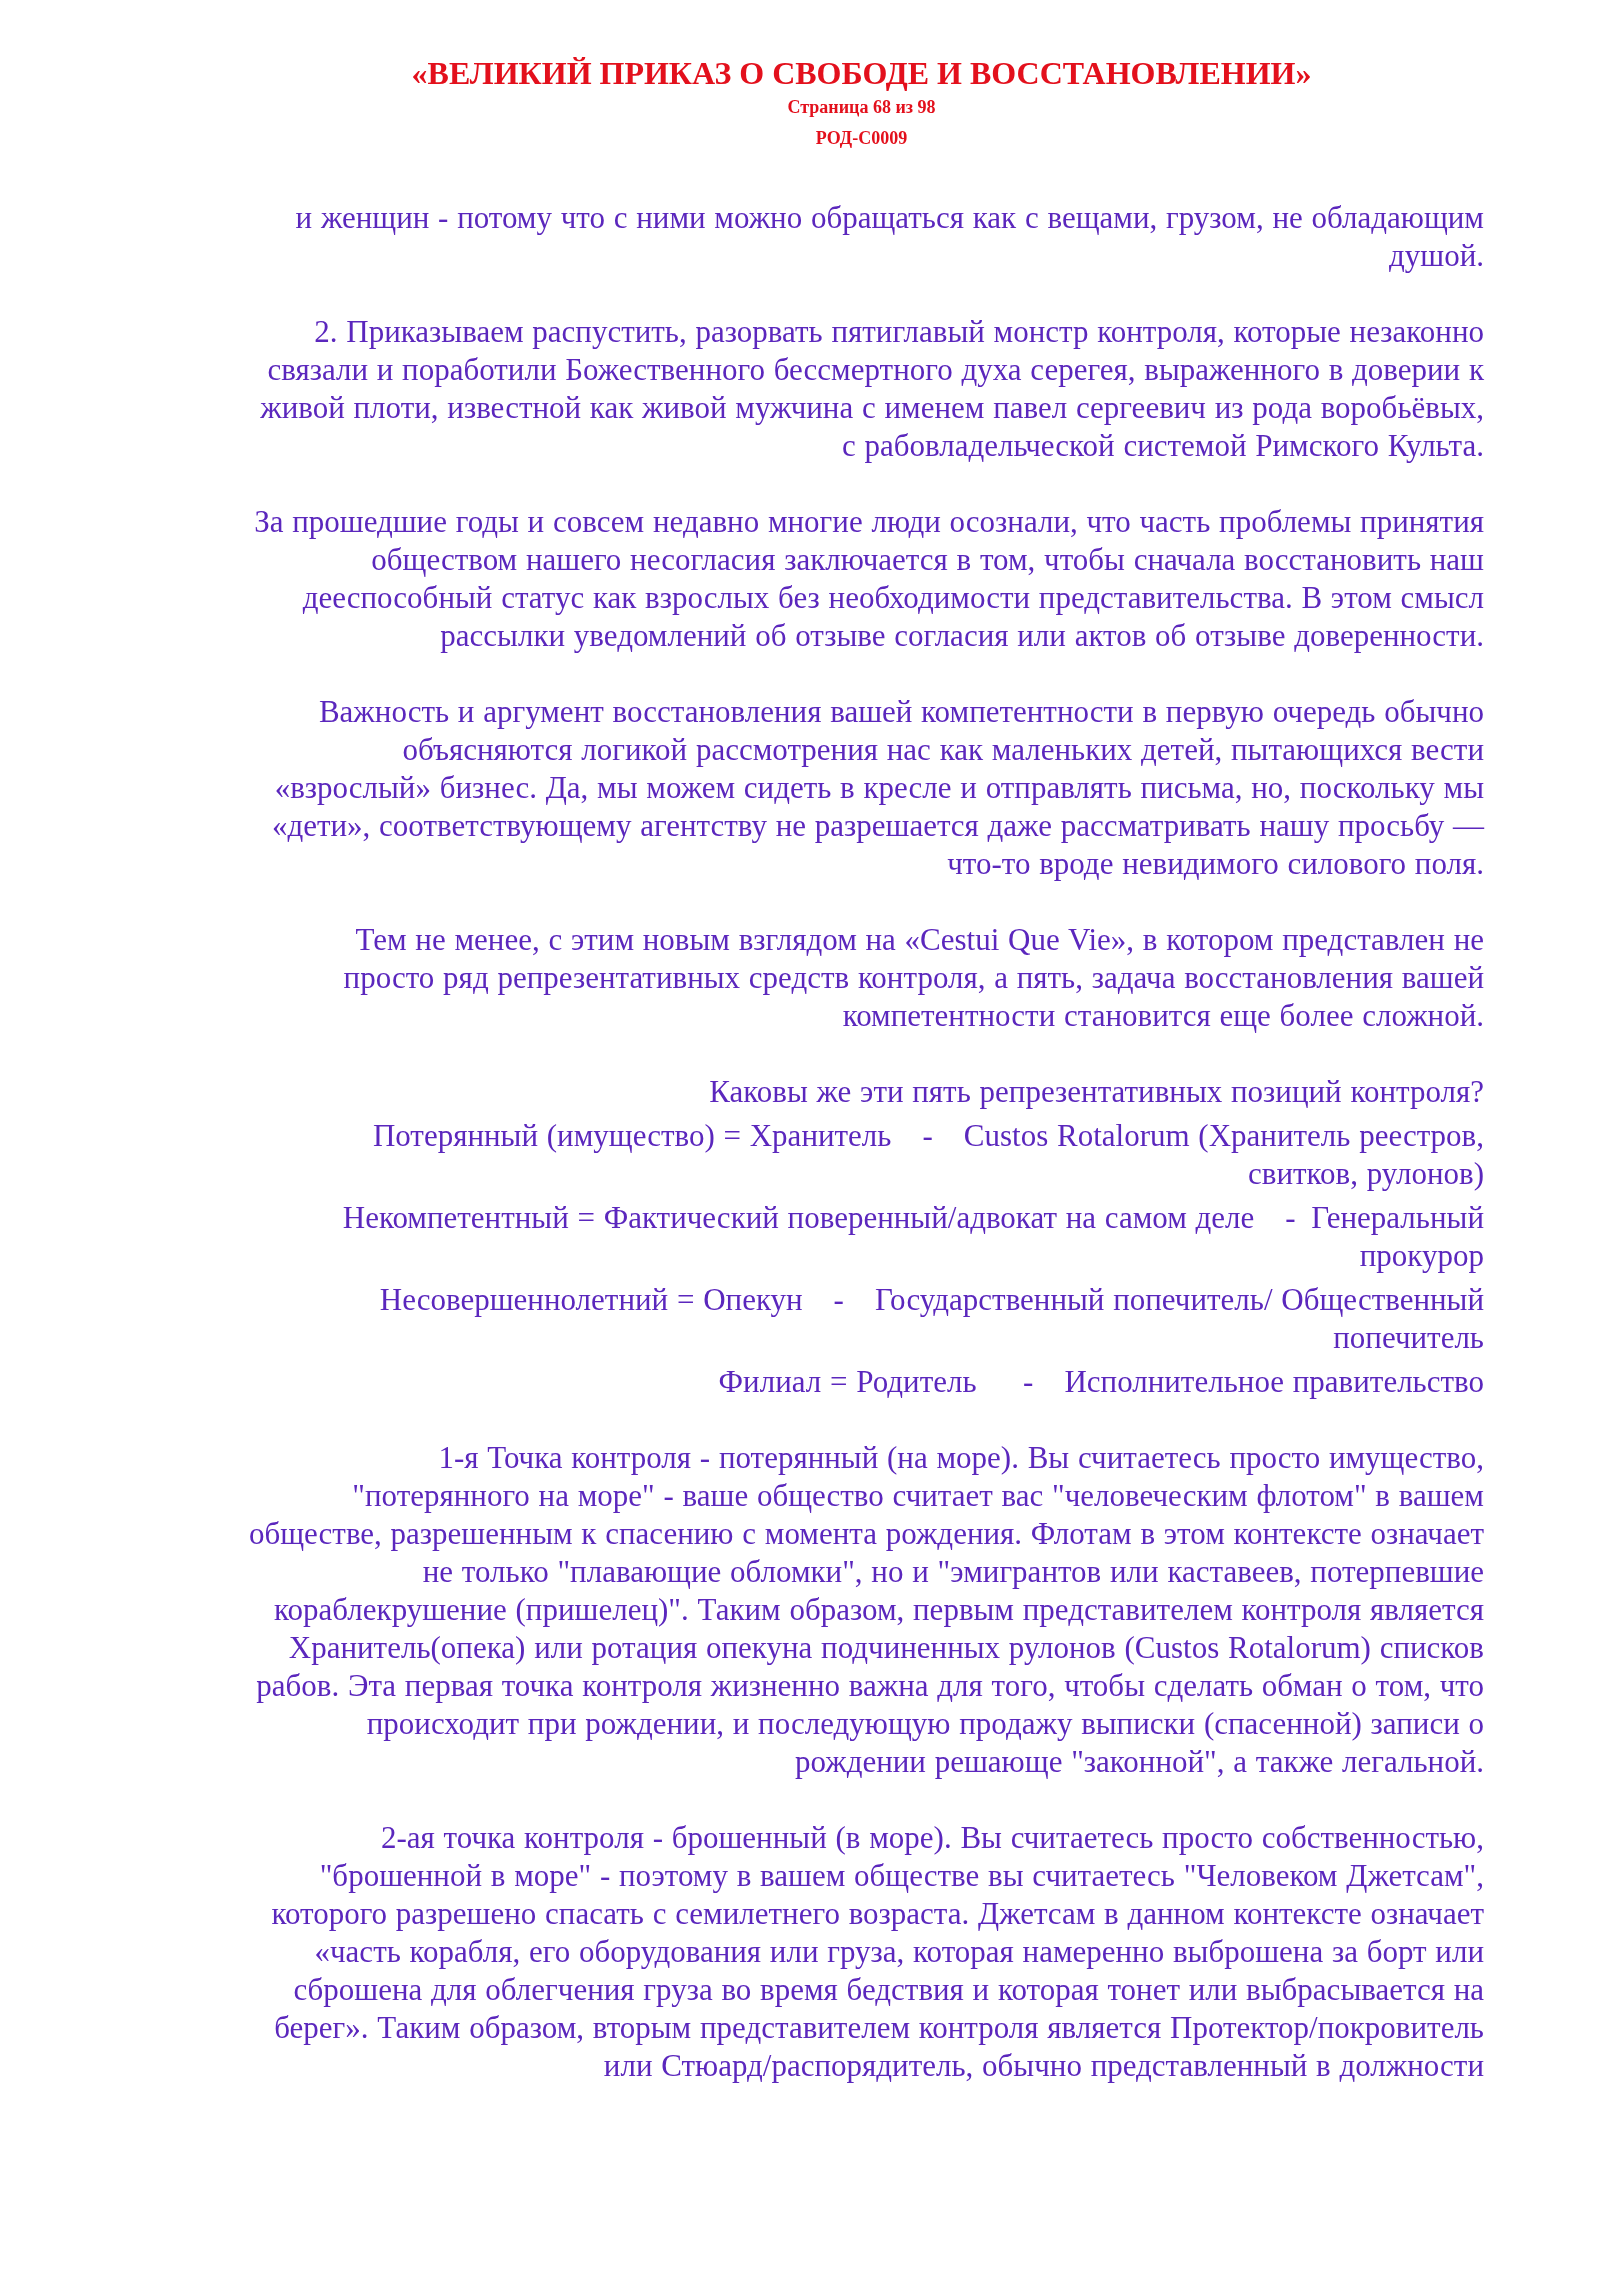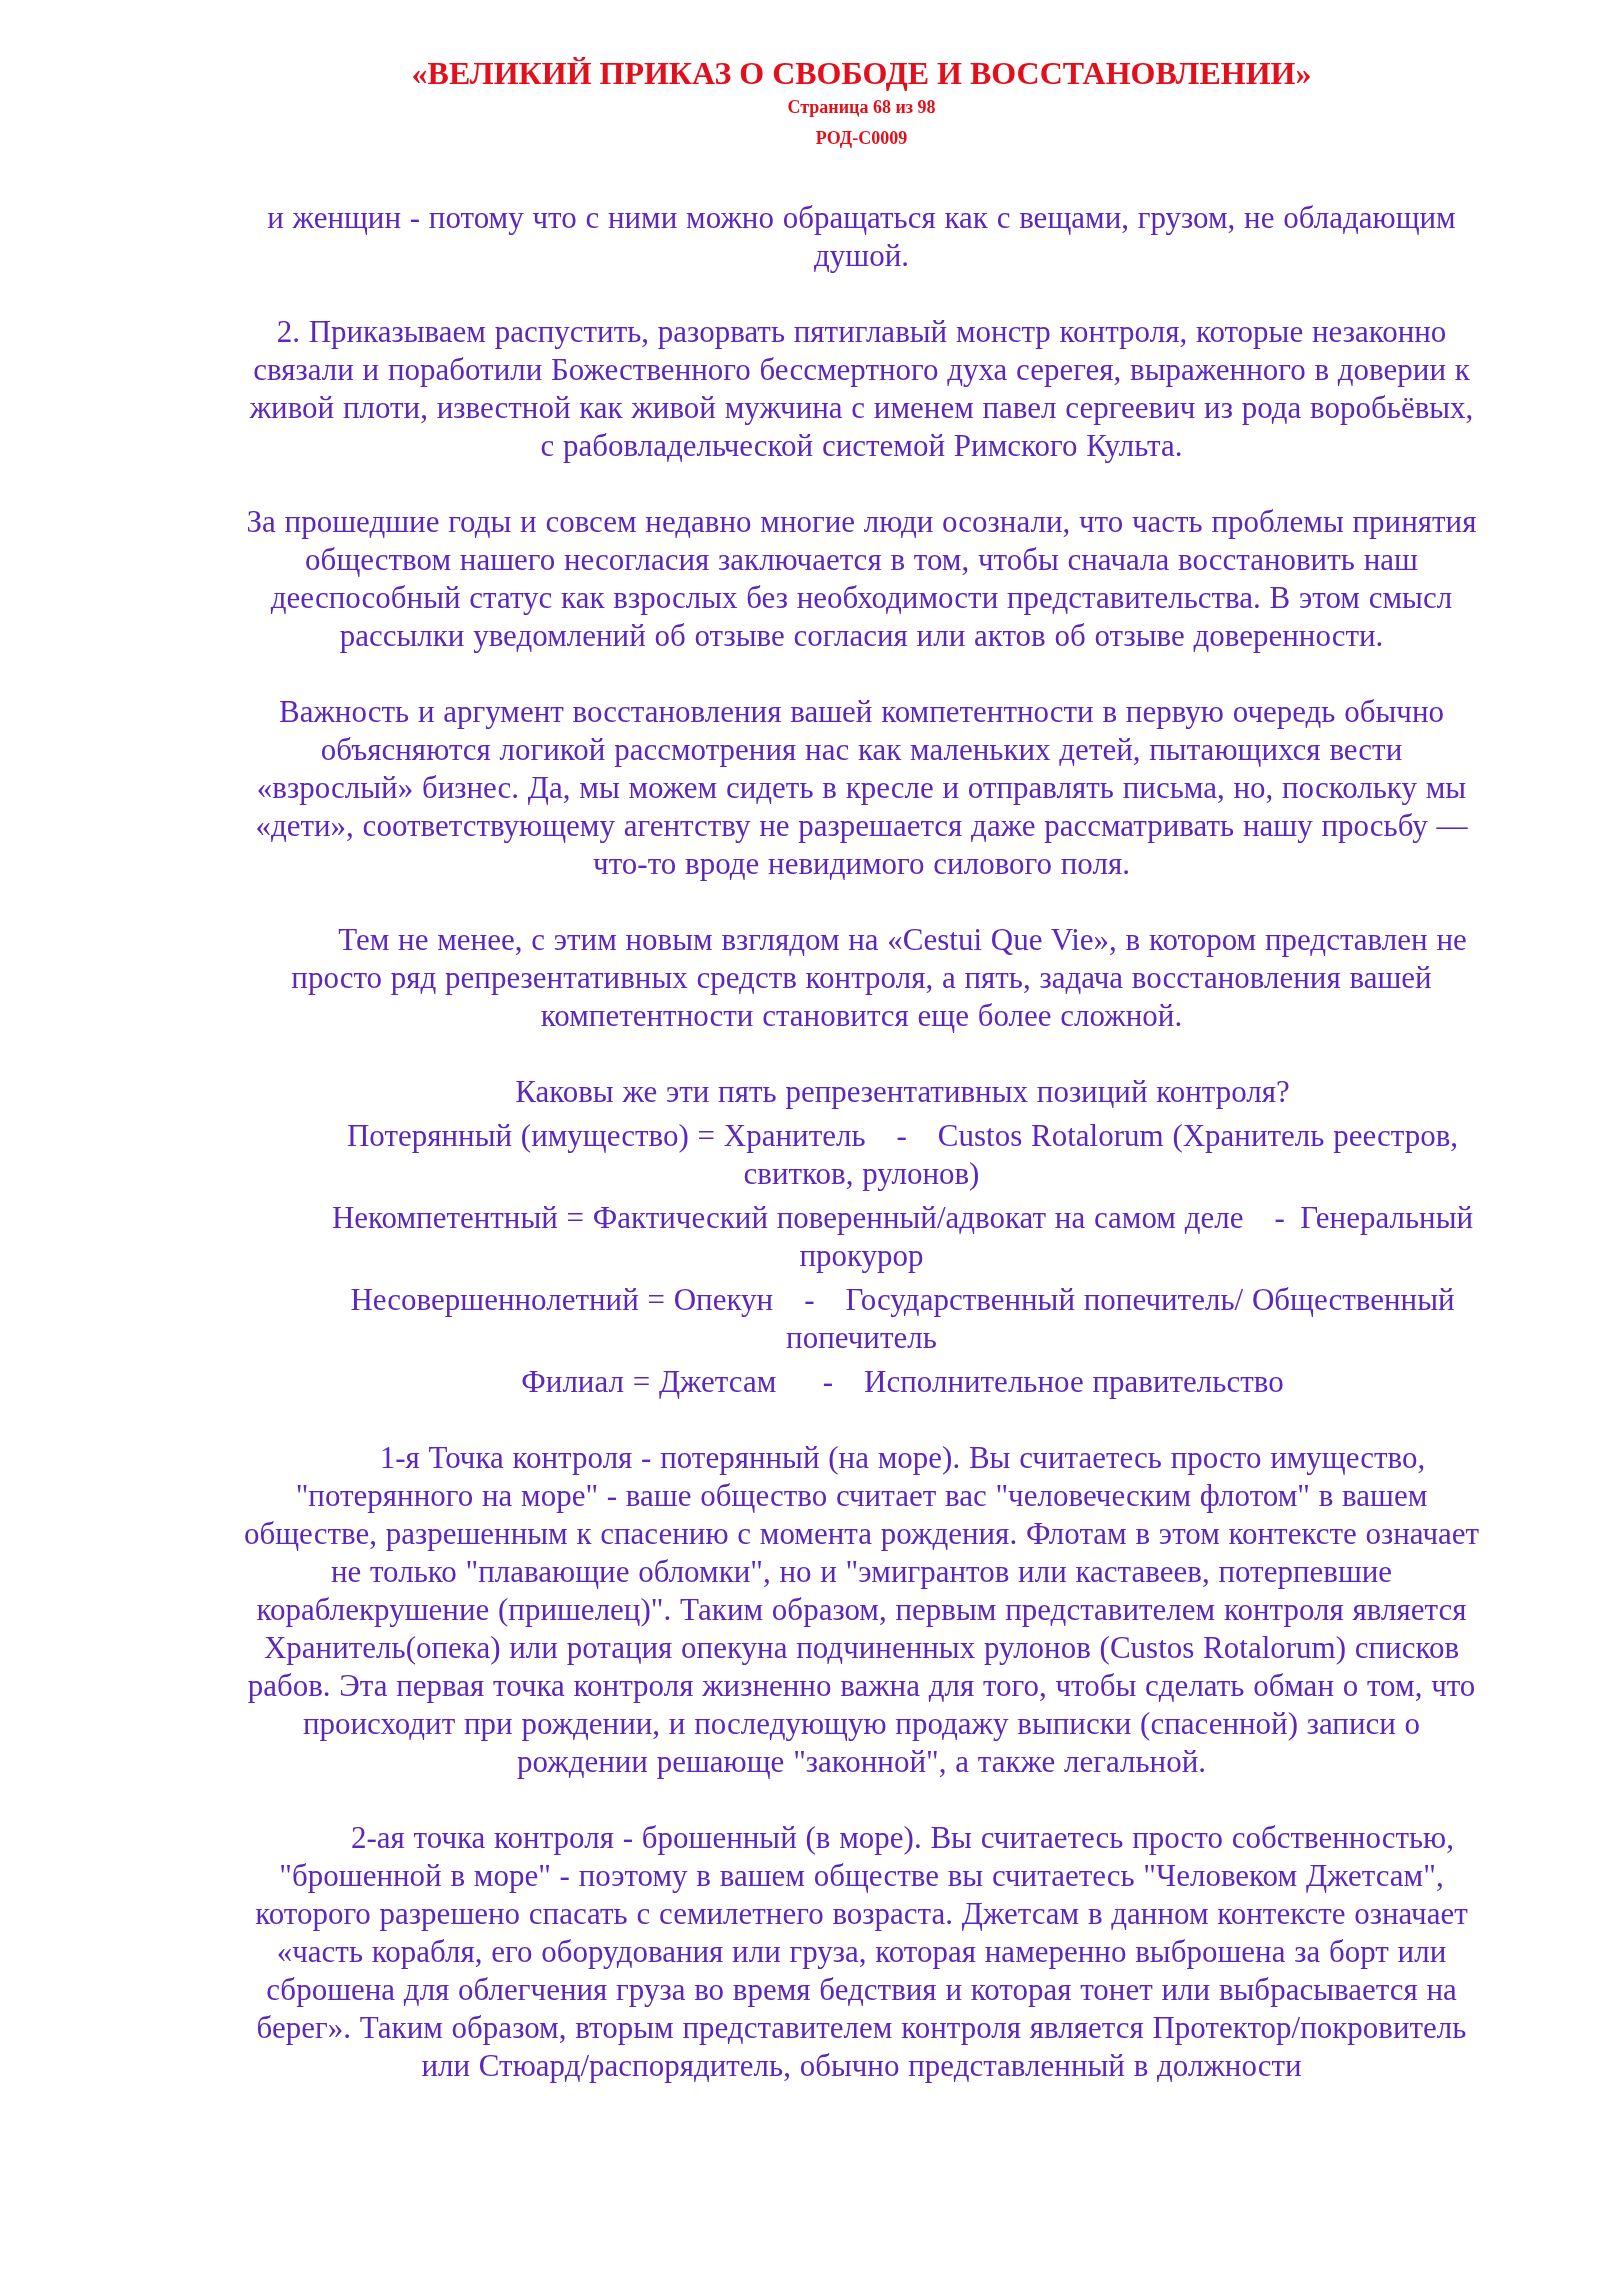--- a/index.html
+++ b/index.html
@@ -34,21 +34,21 @@
     font-size: 18px;
     line-height: 31px;
   }
   .body-text {
     color: #5b27bd;
     font-size: 31px;
     line-height: 38px;
   }
   .body-text p {
     margin: 38px 0 0 0;
-    text-align: center;
+    text-align: right;
     word-spacing: 1px;
   }
   .body-text p.first {
     margin-top: 45px;
   }
   .body-text p.indent {
     text-indent: 82px;
   }
   .body-text p.tight {
     margin-top: 6px;
@@ -69,20 +69,20 @@
     <div class="body-text">
       <p class="first">и женщин - потому что с ними можно обращаться как с вещами, грузом, не обладающим душой.</p>
       <p>2. Приказываем распустить, разорвать пятиглавый монстр контроля, которые незаконно связали и поработили Божественного бессмертного духа серегея, выраженного в доверии к живой плоти, известной как живой мужчина с именем павел сергеевич из рода воробьёвых, с рабовладельческой системой Римского Культа.</p>
       <p>За прошедшие годы и совсем недавно многие люди осознали, что часть проблемы принятия обществом нашего несогласия заключается в том, чтобы сначала восстановить наш дееспособный статус как взрослых без необходимости представительства. В этом смысл рассылки уведомлений об отзыве согласия или актов об отзыве доверенности.</p>
       <p>Важность и аргумент восстановления вашей компетентности в первую очередь обычно объясняются логикой рассмотрения нас как маленьких детей, пытающихся вести «взрослый» бизнес. Да, мы можем сидеть в кресле и отправлять письма, но, поскольку мы «дети», соответствующему агентству не разрешается даже рассматривать нашу просьбу — что-то вроде невидимого силового поля.</p>
       <p class="indent">Тем не менее, с этим новым взглядом на «Cestui Que Vie», в котором представлен не просто ряд репрезентативных средств контроля, а пять, задача восстановления вашей компетентности становится еще более сложной.</p>
       <p class="indent">Каковы же эти пять репрезентативных позиций контроля?</p>
       <p class="indent tight">Потерянный (имущество) = Хранитель -  Custos Rotalorum (Хранитель реестров, свитков, рулонов)</p>
       <p class="indent tight">Некомпетентный = Фактический поверенный/адвокат на самом деле  - Генеральный прокурор</p>
       <p class="indent tight">Несовершеннолетний = Опекун -  Государственный попечитель/ Общественный попечитель</p>
-      <p class="indent tight">Филиал = Джетсам  -  Исполнительное правительство</p>
+      <p class="indent tight">Филиал = Родитель  -  Исполнительное правительство</p>
       <p class="indent">1-я Точка контроля - потерянный (на море). Вы считаетесь просто имущество, "потерянного на море" - ваше общество считает вас "человеческим флотом" в вашем обществе, разрешенным к спасению с момента рождения. Флотам в этом контексте означает не только "плавающие обломки", но и "эмигрантов или каставеев, потерпевшие кораблекрушение (пришелец)". Таким образом, первым представителем контроля является Хранитель(опека) или ротация опекуна подчиненных рулонов (Custos Rotalorum) списков рабов. Эта первая точка контроля жизненно важна для того, чтобы сделать обман о том, что происходит при рождении, и последующую продажу выписки (спасенной) записи о рождении решающе "законной", а также легальной.</p>
       <p class="indent">2-ая точка контроля - брошенный (в море). Вы считаетесь просто собственностью, "брошенной в море" - поэтому в вашем обществе вы считаетесь "Человеком Джетсам", которого разрешено спасать с семилетнего возраста. Джетсам в данном контексте означает «часть корабля, его оборудования или груза, которая намеренно выброшена за борт или сброшена для облегчения груза во время бедствия и которая тонет или выбрасывается на берег». Таким образом, вторым представителем контроля является Протектор/покровитель или Стюард/распорядитель, обычно представленный в должности</p>
     </div>
 
   </div>
 </div>
 
 
 </body></html>

